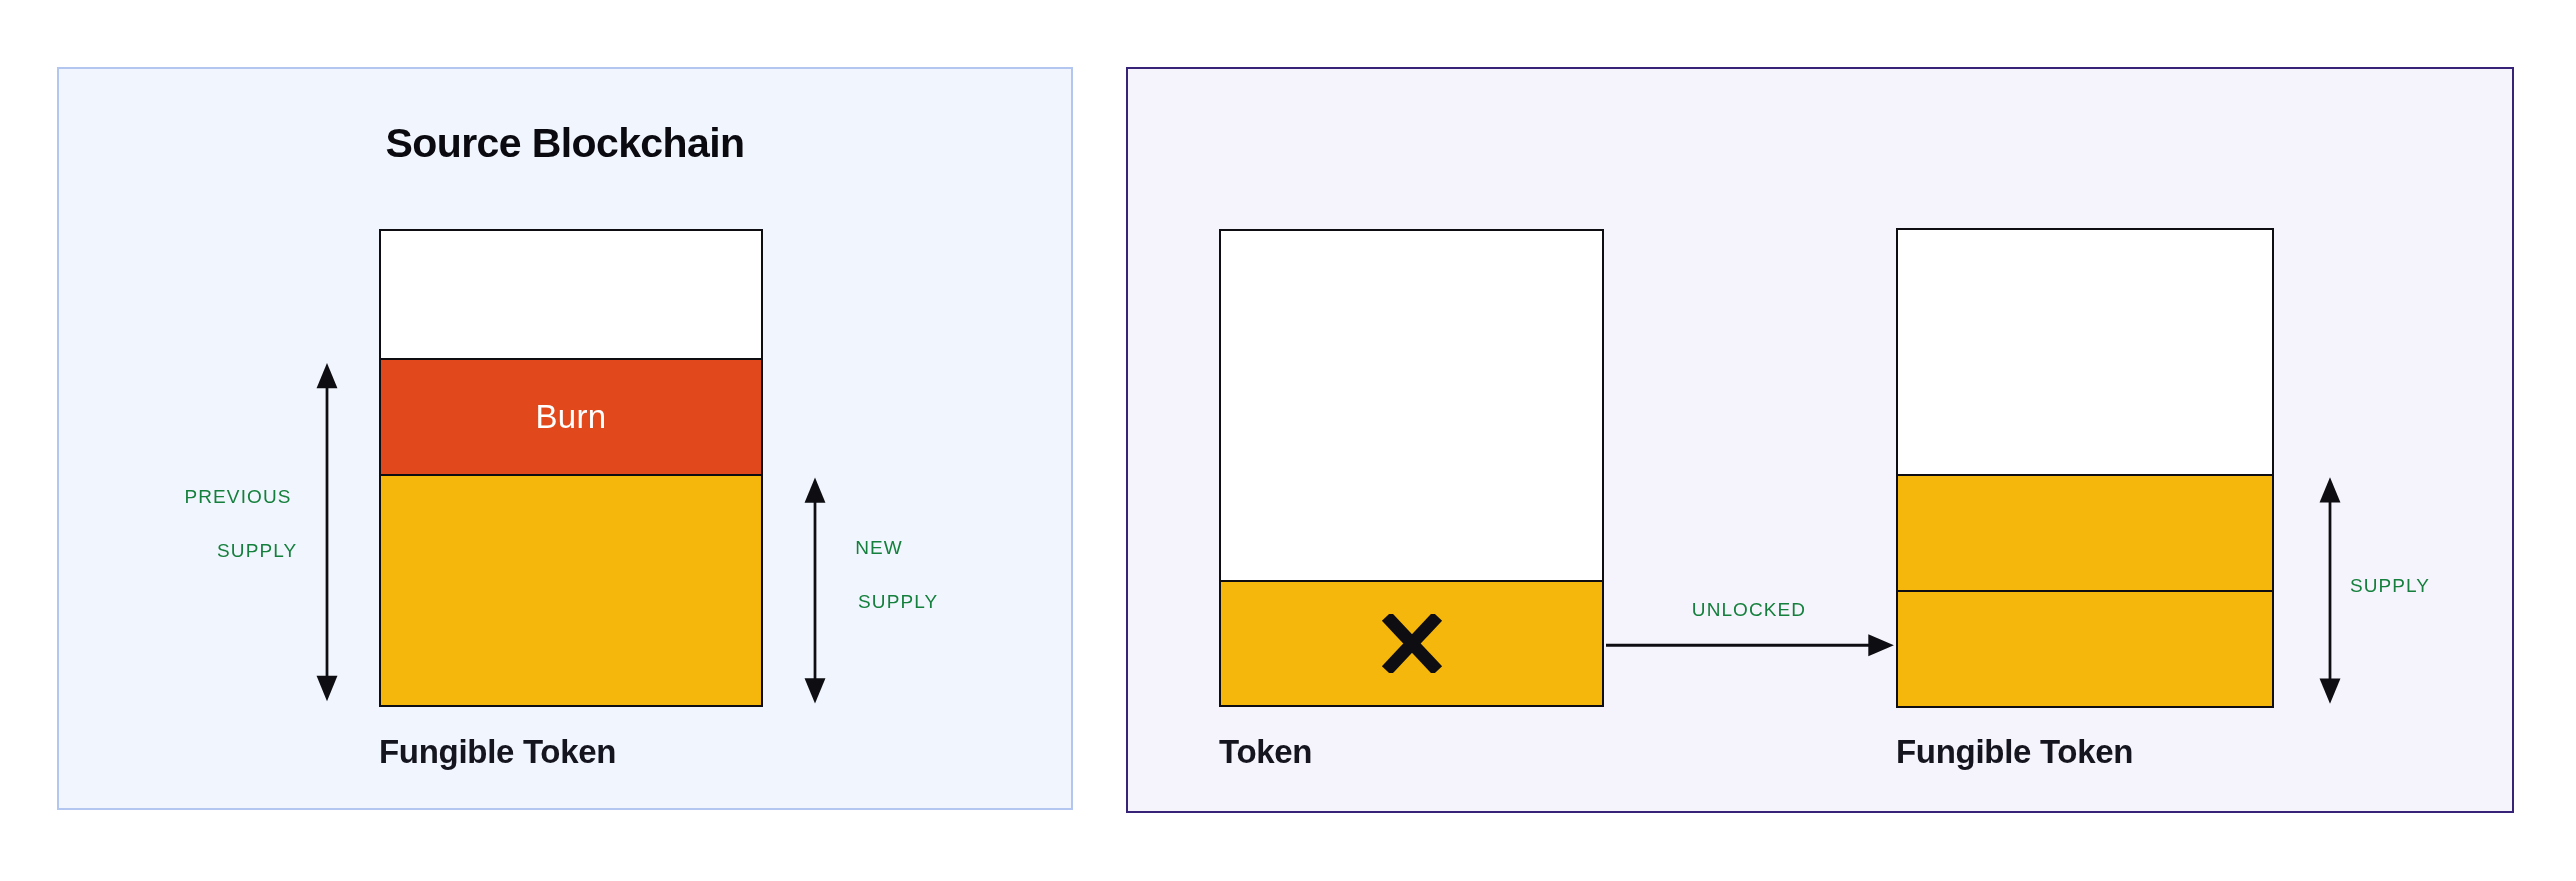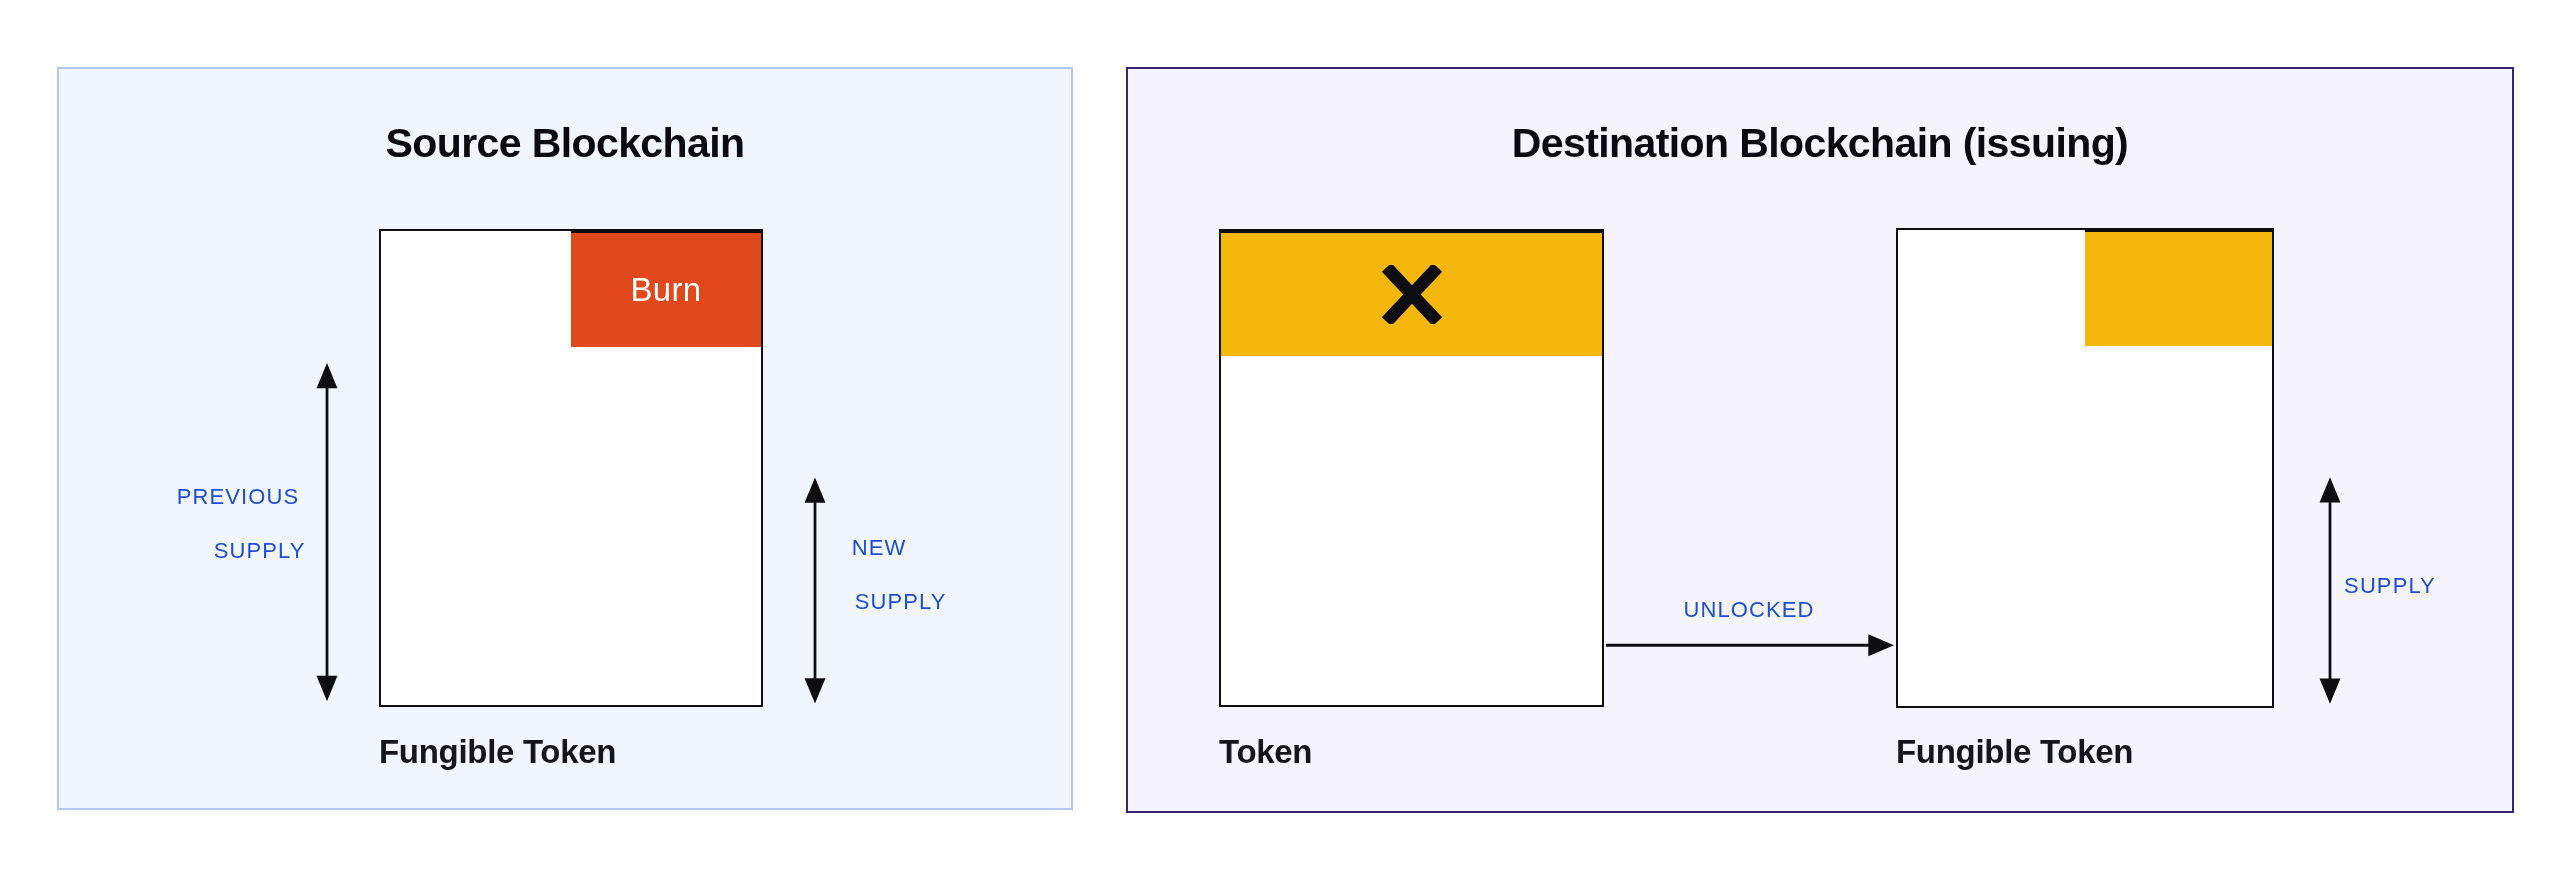--- a/index.html
+++ b/index.html
@@ -7,34 +7,34 @@
     position:relative;width:2576px;height:881px;background:#ffffff;overflow:hidden;
     font-family:"Liberation Sans", sans-serif;color:#101018;
   }
   .panel{position:absolute;box-sizing:border-box;}
   .panel-source{left:57px;top:67px;width:1016px;height:743px;background:#f1f5fd;border:2.2px solid #b3c6f0;}
   .panel-dest{left:1126px;top:67px;width:1388px;height:746px;background:#f5f3fb;border:2.2px solid #372478;}
   .panel-title{
     position:absolute;left:0;top:51px;width:100%;text-align:center;
     font-size:41px;font-weight:700;letter-spacing:-0.6px;color:#0a0a10;
   }
-  .stack{position:absolute;box-sizing:border-box;border:2.2px solid #0d0d12;background:#ffffff;display:flex;flex-direction:row;}
+  .stack{position:absolute;box-sizing:border-box;border:2.2px solid #0d0d12;background:#ffffff;display:flex;flex-direction:column;}
   .seg{box-sizing:border-box;width:100%;}
   .seg-divider{border-top:2.2px solid #0d0d12;}
   .seg-white{background:#ffffff;}
   .seg-red{background:#e1491c;display:flex;align-items:center;justify-content:center;}
   .seg-yellow{background:#f5b70b;}
   .seg-yellow-center{background:#f5b70b;display:flex;align-items:center;justify-content:center;}
   .burn-text{font-size:33px;font-weight:500;color:#ffffff;letter-spacing:0.3px;}
   .stack-label{
     position:absolute;text-align:left;font-size:33px;font-weight:700;color:#15151f;letter-spacing:-0.3px;
   }
   .small-label{
     position:absolute;transform:translate(-50%,-50%);text-align:center;
-    font-size:22px;font-weight:400;color:#1d4ed8;letter-spacing:1.1px;line-height:27px;white-space:pre;
+    font-size:19px;font-weight:400;color:#15803d;letter-spacing:1.1px;line-height:27px;white-space:pre;
   }
   .arrow{position:absolute;}
   svg{display:block;}
 </style>
 </head>
 <body>
 
 <div id="canvas">
 
   <div class="panel panel-source">
@@ -70,21 +70,20 @@
       </svg>
     </div>
     <div class="small-label" style="left:820px;top:519px;"><span>NEW</span><br>
       <span>SUPPLY</span>
     </div>
 
   </div>
 
   <div class="panel panel-dest">
 
-    <div class="panel-title">Destination Blockchain (issuing)</div>
 
     <div class="stack" style="left:91px;top:160px;width:385px;height:478px;">
       <div class="seg seg-white" style="flex:1;"></div>
       <div class="seg seg-yellow-center seg-divider" style="height:125px;">
         <span>
           <svg width="62" height="59" viewBox="0 0 112 106">
             <line x1="10" y1="4" x2="102" y2="102" stroke="#0d0d12" stroke-width="23"></line>
             <line x1="102" y1="4" x2="10" y2="102" stroke="#0d0d12" stroke-width="23"></line>
           </svg>
         </span>

